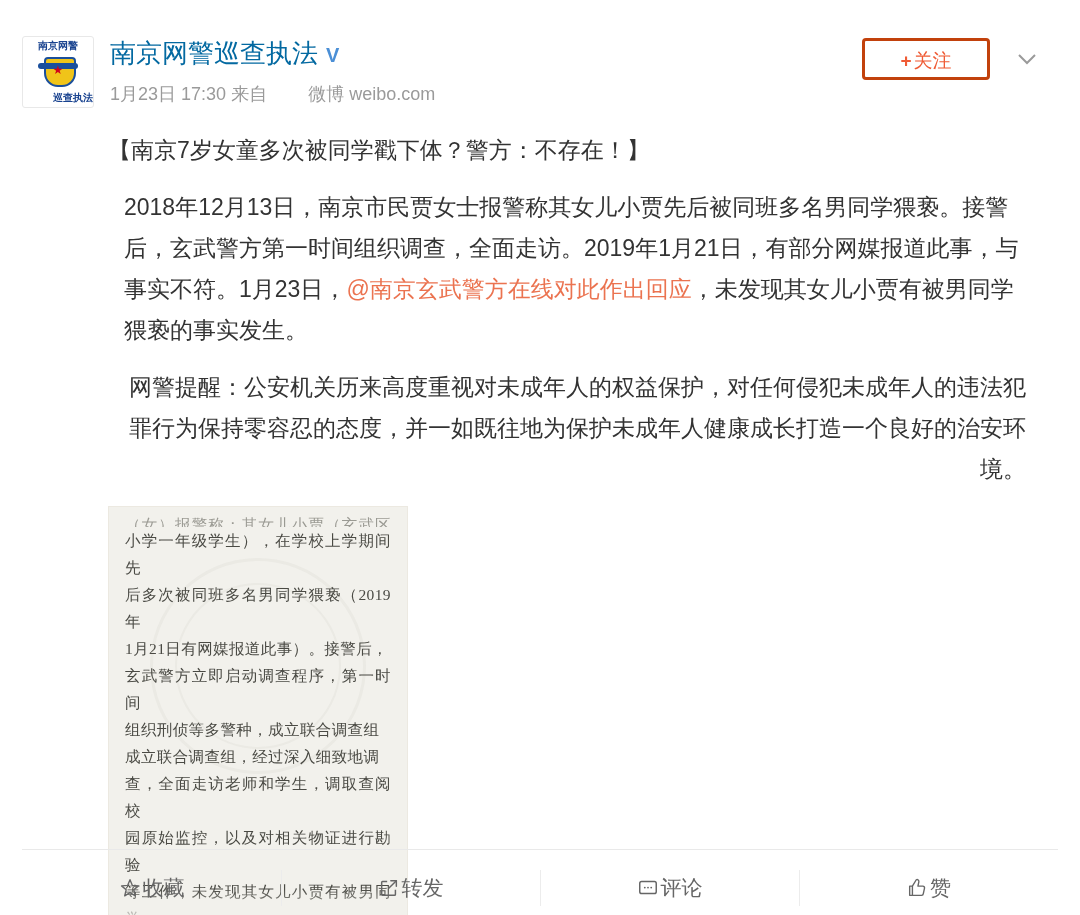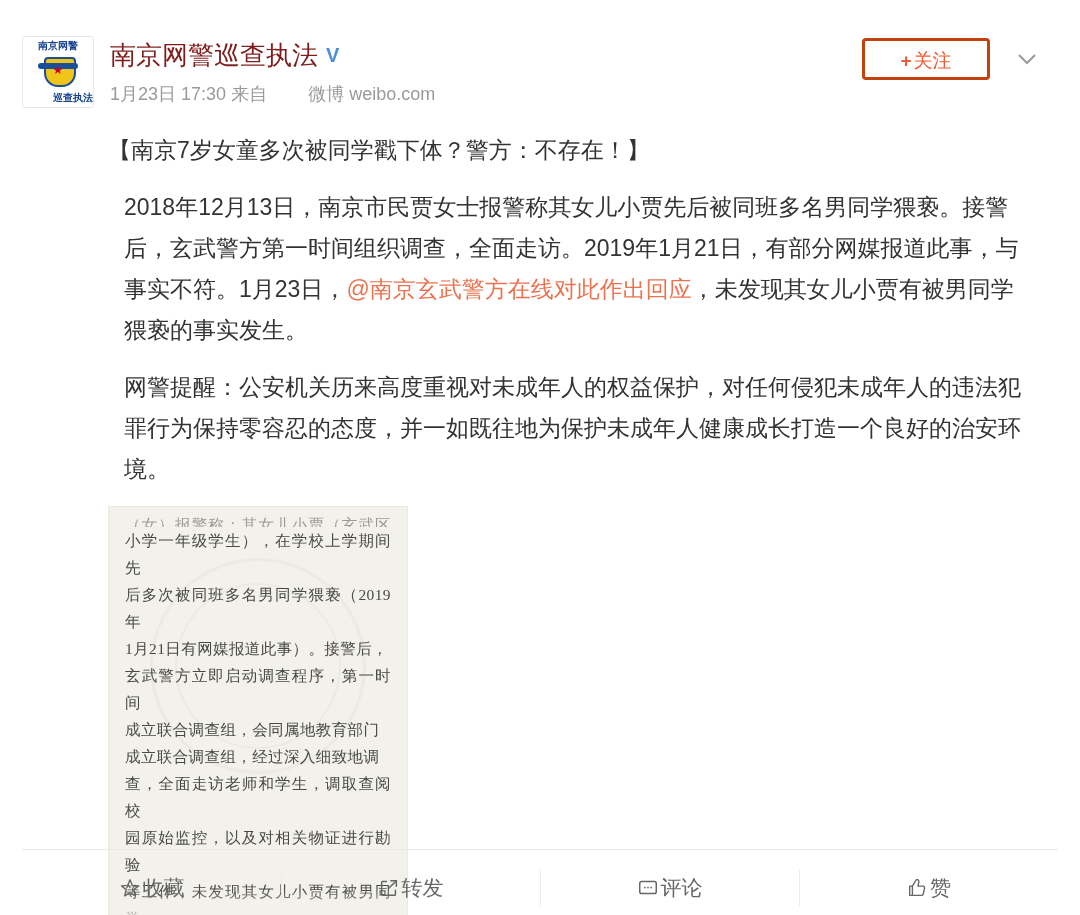--- a/index.html
+++ b/index.html
@@ -109,23 +109,23 @@
     padding-top: 4px;
   }
   .name-row {
     display: flex;
     align-items: center;
     gap: 8px;
   }
   .user-name {
     font-size: 26px;
     line-height: 34px;
-    color: #7f1d1d;
+    color: #0369a1;
     font-weight: normal;
-    font-family: Liberation Sans, sans-serif;
+    font-family: Liberation Mono, monospace;
   }
   .verify-icon {
     color: #4b8fd6;
     font-size: 20px;
     line-height: 20px;
     font-weight: bold;
   }
   .meta-row {
     margin-top: 10px;
     font-size: 18px;
@@ -175,21 +175,21 @@
     color: #333333;
     font-family: "Liberation Sans", "DejaVu Sans", sans-serif;
   }
   .post-para {
     font-size: 23px;
     line-height: 41px;
     color: #333333;
     font-family: "Liberation Sans", "DejaVu Sans", sans-serif;
     margin: 16px;
   }
-  .post-para.second { margin-top: 2px; }
+  .post-para.second { margin-top: 2px; text-align: right; }
   .mention {
     color: #eb7350;
     cursor: pointer;
   }
   
   .post-image {
     margin-top: 12px;
     margin-left: 86px;
     width: 300px;
     height: 420px;
@@ -338,21 +338,21 @@
     </div>
 
     <div class="post-image">
       <div class="watermark"></div>
       <div class="scan-inner">
         <div class="clipped-line">（女）报警称：其女儿小贾（玄武区某小学</div>
         <div>小学一年级学生），在学校上学期间先</div>
         <div>后多次被同班多名男同学猥亵（2019年</div>
         <div>1月21日有网媒报道此事）。接警后，</div>
         <div>玄武警方立即启动调查程序，第一时间</div>
-        <div>成立联合调查组，会同属地教育部门</div>
+        <div>组织刑侦等多警种，成立联合调查组</div>
         <div>成立联合调查组，经过深入细致地调</div>
         <div>查，全面走访老师和学生，调取查阅校</div>
         <div>园原始监控，以及对相关物证进行勘验</div>
         <div>等工作，未发现其女儿小贾有被男同学</div>
 
       </div>
       <div class="fade-bottom"></div>
     </div>
 
     <div class="divider"></div>

